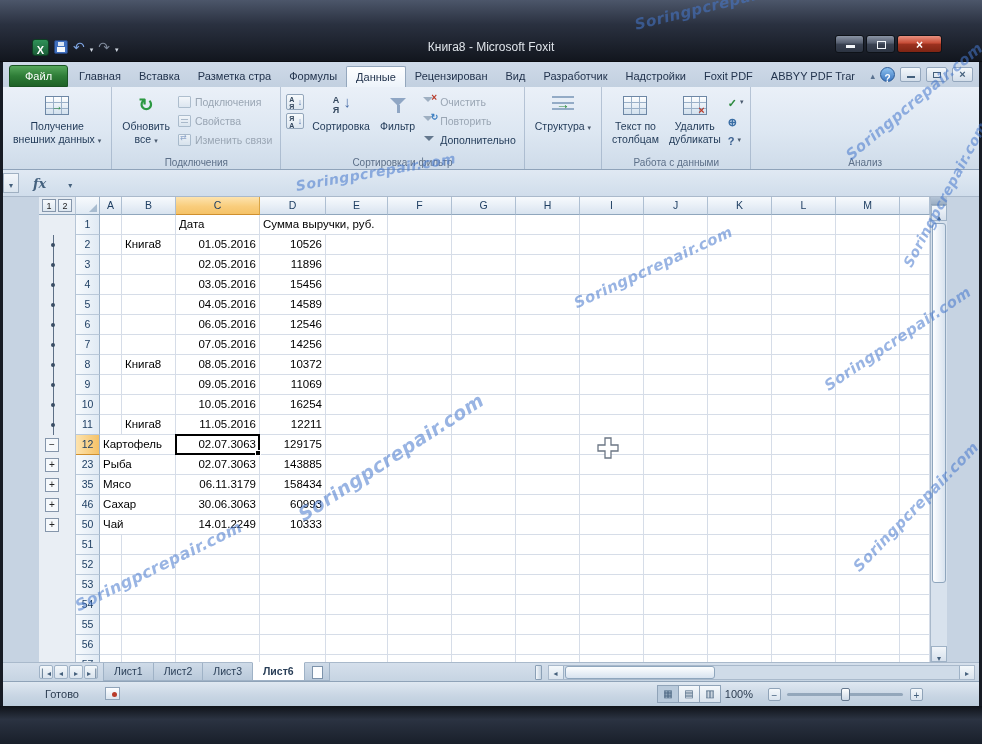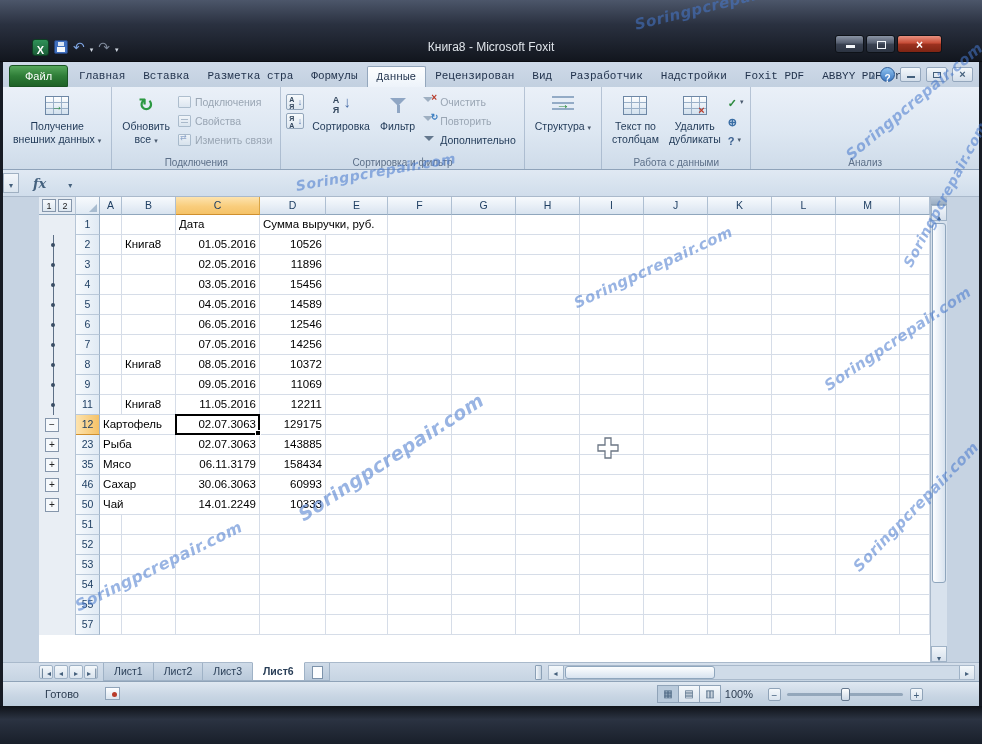--- a/index.html
+++ b/index.html
@@ -36,21 +36,21 @@
     background:linear-gradient(#0f1319 0%, #2b3342 35%, #191f2a 100%); z-index:5; }
   .client { position:absolute; left:3px; top:62px; width:976px; height:644px; background:#c6d3e2; }
 
   
   .tabrow { position:absolute; left:3px; top:62px; width:976px; height:25px;
     background:linear-gradient(#cfdae8,#c2d0e0); display:flex; align-items:flex-end; padding-left:6px; z-index:6; }
   .file-tab { height:22px; padding:0 15px; margin-right:2px; border-radius:3px 3px 0 0;
     background:linear-gradient(#56a75c 0%, #2e7d37 50%, #1e6227 100%); border:1px solid #195423;
     color:#fff; font-size:11px; line-height:20px; }
   .tabs-flex { display:flex; align-items:flex-end; }
-  .rtab { height:21px; padding:0 9px; font-size:11px; line-height:20px; color:#22334d; white-space:nowrap;font-family:Liberation Mono, monospace; }
+  .rtab { height:21px; padding:0 9px; font-size:11px; line-height:20px; color:#22334d; white-space:nowrap; }
   .rtab.active { background:linear-gradient(#fdfeff,#edf3fa); border:1px solid #94a7bd; border-bottom:none;
     border-radius:2px 2px 0 0; }
   .tabrow-right { position:absolute; right:6px; top:3px; display:flex; gap:5px; align-items:center; }
   .tr-collapse::before { content:"\25B4"; color:#5a7290; font-size:9px; }
   .tr-help { width:15px; height:15px; border-radius:50%; background:linear-gradient(#8cc0ef,#3f78c0);
     border:1px solid #2a5a96; text-align:center; }
   .tr-help::before { content:"?"; color:#fff; font:bold 10px/14px "Liberation Sans",sans-serif; }
   .mini-btn { width:21px; height:15px; border:1px solid #94a7bd; border-radius:2px;
     background:linear-gradient(#f4f8fb,#d3deea); position:relative; }
   .mg-min { position:absolute; left:6px; bottom:3px; width:8px; height:2px; background:#44607c; }
@@ -614,20 +614,38 @@
         <div class="cell" style="width: 64px;"></div>
         <div class="cell" style="width: 64px;"></div>
         <div class="cell" style="width: 64px;"></div>
         <div class="cell" style="width: 64px;"></div>
         <div class="cell" style="width: 64px;"></div>
         <div class="cell" style="width: 64px;"></div>
         <div class="cell" style="width: 30px;"></div>
       </div>
       <div class="grow">
         <div class="gut dot"></div>
+        <div class="rhead">10</div>
+        <div class="cell" style="width: 22px;"></div>
+        <div class="cell" style="width: 54px;"></div>
+        <div class="cell num" style="width: 84px;">10.05.2016</div>
+        <div class="cell num" style="width: 66px;">16254</div>
+        <div class="cell" style="width: 62px;"></div>
+        <div class="cell" style="width: 64px;"></div>
+        <div class="cell" style="width: 64px;"></div>
+        <div class="cell" style="width: 64px;"></div>
+        <div class="cell" style="width: 64px;"></div>
+        <div class="cell" style="width: 64px;"></div>
+        <div class="cell" style="width: 64px;"></div>
+        <div class="cell" style="width: 64px;"></div>
+        <div class="cell" style="width: 64px;"></div>
+        <div class="cell" style="width: 30px;"></div>
+      </div>
+      <div class="grow">
+        <div class="gut dot"></div>
         <div class="rhead">11</div>
         <div class="cell" style="width: 22px;"></div>
         <div class="cell" style="width: 54px;">Книга8</div>
         <div class="cell num" style="width: 84px;">11.05.2016</div>
         <div class="cell num" style="width: 66px;">12211</div>
         <div class="cell" style="width: 62px;"></div>
         <div class="cell" style="width: 64px;"></div>
         <div class="cell" style="width: 64px;"></div>
         <div class="cell" style="width: 64px;"></div>
         <div class="cell" style="width: 64px;"></div>
@@ -805,20 +823,38 @@
         <div class="cell" style="width: 64px;"></div>
         <div class="cell" style="width: 64px;"></div>
         <div class="cell" style="width: 64px;"></div>
         <div class="cell" style="width: 64px;"></div>
         <div class="cell" style="width: 64px;"></div>
         <div class="cell" style="width: 30px;"></div>
       </div>
       <div class="grow">
         <div class="gut"></div>
         <div class="rhead">55</div>
+        <div class="cell" style="width: 22px;"></div>
+        <div class="cell" style="width: 54px;"></div>
+        <div class="cell" style="width: 84px;"></div>
+        <div class="cell" style="width: 66px;"></div>
+        <div class="cell" style="width: 62px;"></div>
+        <div class="cell" style="width: 64px;"></div>
+        <div class="cell" style="width: 64px;"></div>
+        <div class="cell" style="width: 64px;"></div>
+        <div class="cell" style="width: 64px;"></div>
+        <div class="cell" style="width: 64px;"></div>
+        <div class="cell" style="width: 64px;"></div>
+        <div class="cell" style="width: 64px;"></div>
+        <div class="cell" style="width: 64px;"></div>
+        <div class="cell" style="width: 30px;"></div>
+      </div>
+      <div class="grow">
+        <div class="gut"></div>
+        <div class="rhead">56</div>
         <div class="cell" style="width: 22px;"></div>
         <div class="cell" style="width: 54px;"></div>
         <div class="cell" style="width: 84px;"></div>
         <div class="cell" style="width: 66px;"></div>
         <div class="cell" style="width: 62px;"></div>
         <div class="cell" style="width: 64px;"></div>
         <div class="cell" style="width: 64px;"></div>
         <div class="cell" style="width: 64px;"></div>
         <div class="cell" style="width: 64px;"></div>
         <div class="cell" style="width: 64px;"></div>

